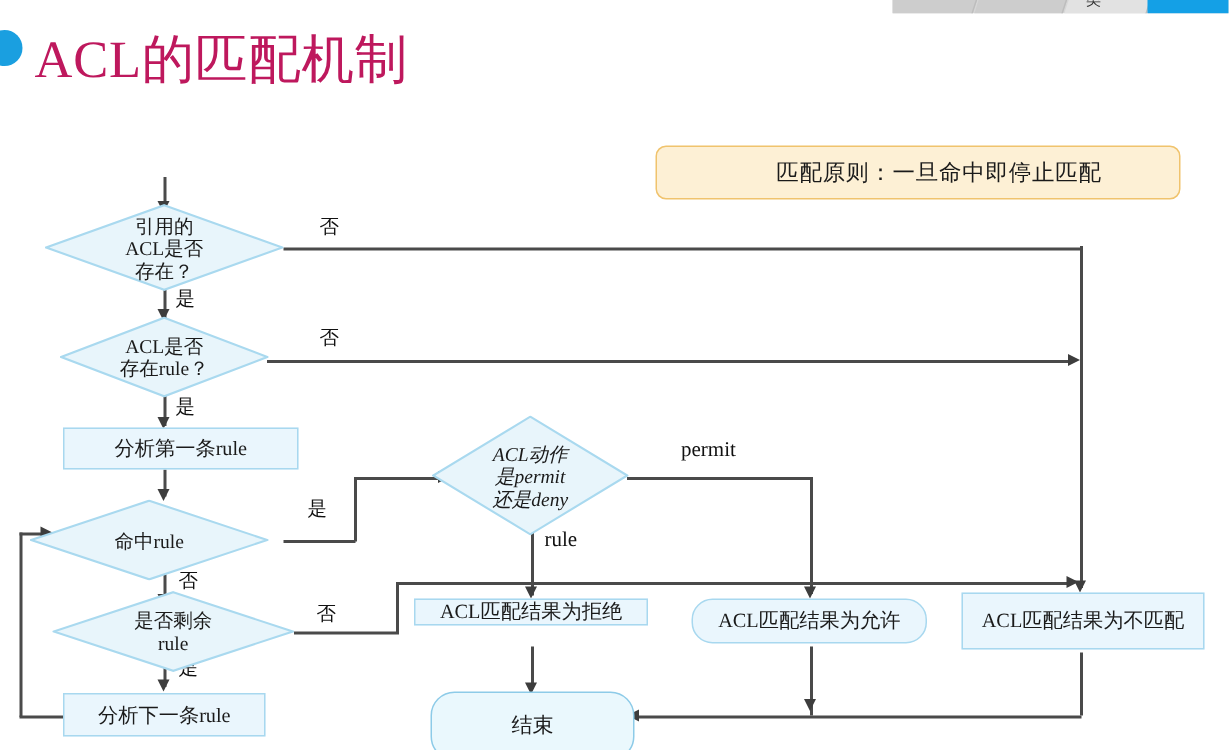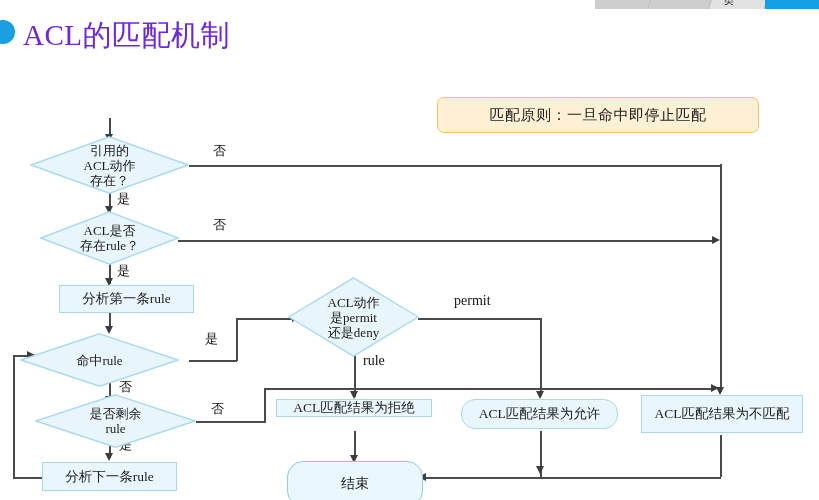--- a/index.html
+++ b/index.html
@@ -18,40 +18,40 @@
   .tabstrip .tab.t1{left:-8px;width:62px;}
   .tabstrip .tab.t2{left:56px;width:58px;}
   .tabstrip .tab.t3{left:116px;width:54px;background:#e2e2e2;}
   .tabstrip .tab.active{left:170px;width:70px;background:#14a0e6;border-right:none;transform:none;}
   .tabstrip .tablabel{position:absolute;left:129px;top:-4px;font-size:10px;color:#2b2b2b;
      font-family:"DejaVu Sans",sans-serif;line-height:10px;}
 
   
   .title-bullet{position:absolute;left:-9px;top:20px;width:24px;height:24px;border-radius:50%;
      background:#1a9fe0;}
-  .title{position:absolute;left:23px;top:16px;font-size:29px;color:#6d28d9;letter-spacing:.5px;
+  .title{position:absolute;left:23px;top:16px;font-size:35px;color:#be185d;letter-spacing:.5px;
      font-family:"Liberation Serif","DejaVu Serif",serif;white-space:nowrap;}
 
   
   .node{position:absolute;box-sizing:border-box;display:flex;align-items:center;
         justify-content:center;text-align:center;color:#1a1a1a;}
   .rect{background:#eaf6fd;border:1px solid #a8d8ef;font-size:13.5px;line-height:16px;}
   .term{background:#eaf8fd;border:1.4px solid #8dcbe8;border-radius:16px;font-size:14px;}
 
   
   .dia{position:absolute;}
   .dia .shape{position:absolute;inset:0;background:#e8f5fb;border:1px solid #a9d9ef;
       transform-origin:center;}
   .dia .lbl{position:absolute;inset:0;display:flex;align-items:center;justify-content:center;
       text-align:center;font-size:13px;line-height:15px;color:#1a1a1a;white-space:pre-line;}
 
   
   .note{position:absolute;background:#fdf0d5;border:1px solid #f0c36d;border-radius:7px;
      display:flex;align-items:center;justify-content:center;font-size:15px;color:#1a1a1a;
-     letter-spacing:.5px;}
+     letter-spacing:.5px;padding-left:28px;}
 
   
   .ln{position:absolute;background:#4a4a4a;}
   .lh{height:1.6px;}
   .lv{width:1.6px;}
   .arw{position:absolute;width:0;height:0;}
   .arw.down{border-left:4.5px solid transparent;border-right:4.5px solid transparent;
      border-top:8px solid #3d3d3d;}
   .arw.right{border-top:4.5px solid transparent;border-bottom:4.5px solid transparent;
      border-left:8px solid #3d3d3d;}
@@ -147,52 +147,52 @@
   <div class="ln lv" style="left:720px;top:435px;height:42px;"></div>
   <div class="ln lh" style="left:424px;top:477px;width:297px;"></div>
   <div class="arw left" style="left:418px;top:473px;"></div>
 
 
   <div class="dia" style="left:30px;top:136px;width:159px;height:58px;">
     <svg class="shape" viewBox="0 0 159 58" preserveAspectRatio="none" style="background:none;border:none;">
       <polygon points="79.5,0.8 158.2,29 79.5,57.2 0.8,29" fill="#e8f5fb" stroke="#a9d9ef" stroke-width="1.4"></polygon>
     </svg>
     <div class="lbl">引用的
-ACL动作
+ACL是否
 存在？</div>
   </div>
 
   <div class="dia" style="left:40px;top:211px;width:139px;height:54px;">
     <svg class="shape" viewBox="0 0 139 54" preserveAspectRatio="none" style="background:none;border:none;">
       <polygon points="69.5,0.8 138.2,27 69.5,53.2 0.8,27" fill="#e8f5fb" stroke="#a9d9ef" stroke-width="1.4"></polygon>
     </svg>
     <div class="lbl">ACL是否
 存在rule？</div>
   </div>
 
-  <div class="node rect" style="left:42px;top:285px;width:135px;height:28px;margin-left:17px;">分析第一条rule</div>
+  <div class="node rect" style="left:42px;top:285px;width:157px;height:28px;">分析第一条rule</div>
 
   <div class="dia" style="left:20px;top:333px;width:159px;height:54px;">
     <svg class="shape" viewBox="0 0 159 54" preserveAspectRatio="none" style="background:none;border:none;">
       <polygon points="79.5,0.8 158.2,27 79.5,53.2 0.8,27" fill="#e8f5fb" stroke="#a9d9ef" stroke-width="1.4"></polygon>
     </svg>
     <div class="lbl">命中rule</div>
   </div>
 
   <div class="dia" style="left:35px;top:394px;width:161px;height:54px;">
     <svg class="shape" viewBox="0 0 161 54" preserveAspectRatio="none" style="background:none;border:none;">
       <polygon points="80.5,0.8 160.2,27 80.5,53.2 0.8,27" fill="#e8f5fb" stroke="#a9d9ef" stroke-width="1.4"></polygon>
     </svg>
     <div class="lbl">是否剩余
 rule</div>
   </div>
 
   <div class="node rect" style="left:42px;top:462px;width:135px;height:29px;">分析下一条rule</div>
 
-  <div class="dia" style="left:288px;top:277px;width:131px;height:80px;">
+  <div class="dia" style="left:288px;top:277px;width:131px;height:80px;font-style:italic;">
     <svg class="shape" viewBox="0 0 131 80" preserveAspectRatio="none" style="background:none;border:none;">
       <polygon points="65.5,0.8 130.2,40 65.5,79.2 0.8,40" fill="#e8f5fb" stroke="#a9d9ef" stroke-width="1.4"></polygon>
     </svg>
     <div class="lbl">ACL动作
 是permit
 还是deny</div>
   </div>
 
   <div class="node rect" style="left:276px;top:399px;width:156px;height:18px;">ACL匹配结果为拒绝</div>
 

